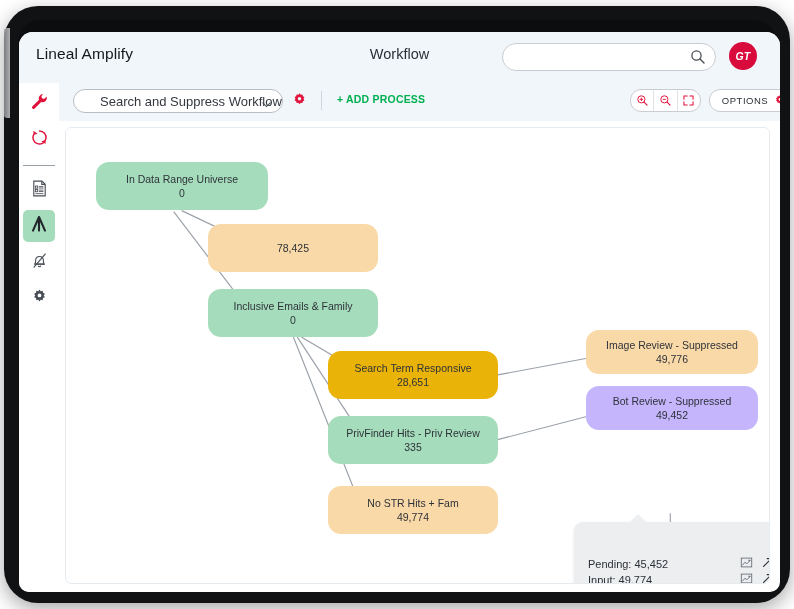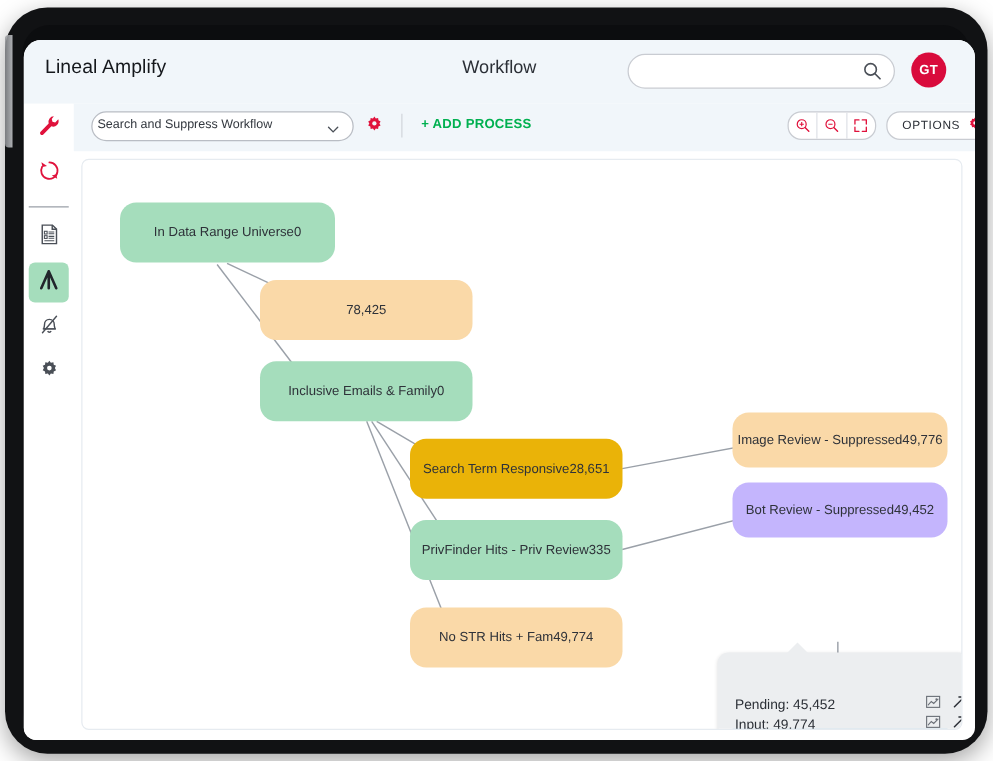--- a/index.html
+++ b/index.html
@@ -55,21 +55,21 @@
     border:0;outline:0;background:transparent;
     font-family:"Liberation Sans", sans-serif;font-size:11.5px;color:#2b2f36;
   }
   #search-icon{
     position:absolute;right:9px;top:5px;width:16px;height:16px;
   }
   #avatar{
     position:absolute;left:710px;top:10px;width:28px;height:28px;
     border-radius:50%;background:#d90b3c;
     color:#fff;font-size:10.5px;font-weight:bold;
-    display:flex;align-items:center;justify-content:center;letter-spacing:.3px;
+    display:flex;align-items:center;justify-content:center;letter-spacing:.3px;font-style:italic;
   }
 
   
   #rail{
     position:absolute;left:0;top:51px;width:40px;bottom:0;
     background:#ffffff;
   }
   .rail-item{
     position:absolute;left:4px;width:32px;height:32px;
     display:flex;align-items:center;justify-content:center;
@@ -83,21 +83,21 @@
   
   #toolbar{
     position:absolute;left:40px;top:51px;right:0;height:38px;
     background:#f1f6fa;
   }
   #wf-select{
     position:absolute;left:14px;top:6px;width:208px;height:22px;
     background:#fff;border:1px solid #b9bdc4;border-radius:12px;
   }
   #wf-select-label{
-    position:absolute;left:4px;top:4px;font-size:10px;color:#33383f;
+    position:absolute;left:26px;top:4px;font-size:13px;color:#33383f;
   }
   #wf-chevron{position:absolute;right:10px;top:6px;width:11px;height:11px;}
   #wf-gear{position:absolute;left:233px;top:9px;width:15px;height:15px;}
   #tb-divider{position:absolute;left:262px;top:8px;width:1px;height:19px;background:#d2d6dc;}
   #add-process{
     position:absolute;left:278px;top:10px;
     font-size:10.5px;font-weight:bold;color:#00b050;letter-spacing:.2px;
   }
   #zoom-group{
     position:absolute;left:571px;top:6px;width:69px;height:21px;
@@ -119,21 +119,21 @@
   
   #canvas{
     position:absolute;left:46px;top:95px;right:10px;bottom:8px;
     background:#ffffff;border:1px solid #e6ebf0;border-radius:6px;
     overflow:hidden;
   }
   #edges{position:absolute;left:0;top:0;width:100%;height:100%;}
 
   .node{
     position:absolute;border-radius:13px;
-    display:flex;flex-direction:row;align-items:center;justify-content:center;
+    display:flex;flex-direction:column;align-items:center;justify-content:center;
     color:#2e3239;
   }
   .node .n-label{font-size:10.5px;line-height:14px;}
   .node .n-value{font-size:10.5px;line-height:14px;}
 
   
   #tooltip{
     position:absolute;background:#eceef0;border-radius:9px;
     box-shadow:0 1px 3px rgba(0,0,0,.10);
   }

